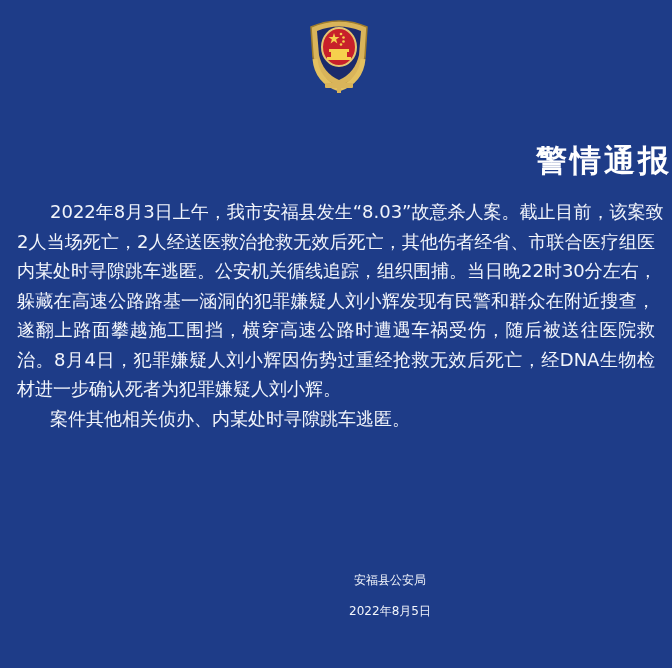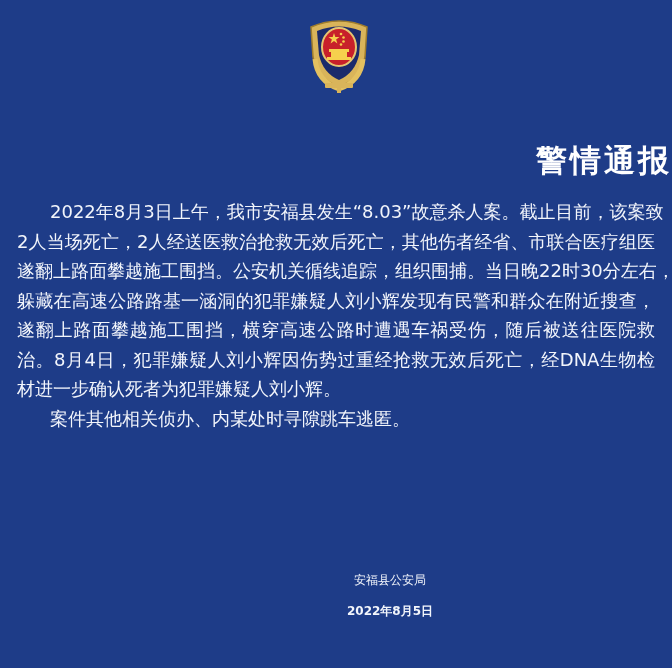--- a/index.html
+++ b/index.html
@@ -21,21 +21,21 @@
     font-size: 18px; line-height: 29.5px; color: #f2f5fb;
   }
   .line { display: block; white-space: nowrap; text-align: justify; text-align-last: justify; width: 638px; }
   .line.last { text-align-last: left; }
   .line.indent { padding-left: 33px; width: 605px; }
   .sign {
     position: absolute; left: 290px; width: 200px; text-align: center;
     font-size: 12px; color: #f2f5fb; line-height: 28px;
   }
   .sign.org { top: 566px; }
-  .sign.date { top: 597px; font-weight: bold; }
+  .sign.date { top: 597px; }
 </style>
 </head>
 <body>
 
 <div class="emblem">
   <svg viewBox="0 0 72 82" width="72" height="82">
 
     <path d="M8 14 Q36 2 64 14 L62 44 Q58 66 36 74 Q14 66 10 44 Z" fill="#d9b45a" stroke="#a07d2c" stroke-width="1.5"></path>
 
     <path d="M14 18 Q36 9 58 18 L56 42 Q52 60 36 67 Q20 60 16 42 Z" fill="#1b2a6b"></path>
@@ -59,21 +59,21 @@
 </div>
 
 <div class="title">警情通报</div>
 
 <div class="body-text">
   <div>
     <span class="line indent">2022年8月3日上午，我市安福县发生“8.03”故意杀人案。截止目前，该案致</span>
     <span class="line">2人当场死亡，2人经送医救治抢救无效后死亡，其他伤者经省、市联合医疗组医</span>
   </div>
   <div>
-    <span class="line">遂翻上路面攀越施工围挡。公安机关循线追踪，组织围捕。当日晚22时30分左右，</span>
+    <span class="line">内某处时寻隙跳车逃匿。公安机关循线追踪，组织围捕。当日晚22时30分左右，</span>
     <span class="line">躲藏在高速公路路基一涵洞的犯罪嫌疑人刘小辉发现有民警和群众在附近搜查，</span>
     <span class="line">遂翻上路面攀越施工围挡，横穿高速公路时遭遇车祸受伤，随后被送往医院救</span>
     <span class="line">治。8月4日，犯罪嫌疑人刘小辉因伤势过重经抢救无效后死亡，经DNA生物检</span>
     <span class="line last">材进一步确认死者为犯罪嫌疑人刘小辉。</span>
   </div>
   <div>
     <span class="line indent last">案件其他相关侦办、内某处时寻隙跳车逃匿。</span>
   </div>
 </div>
 

